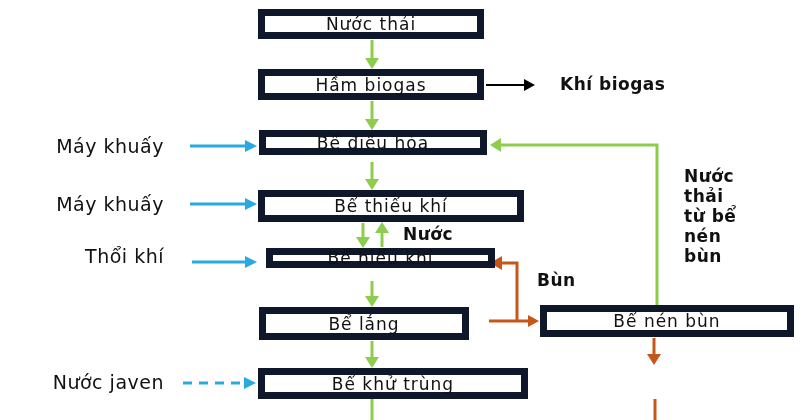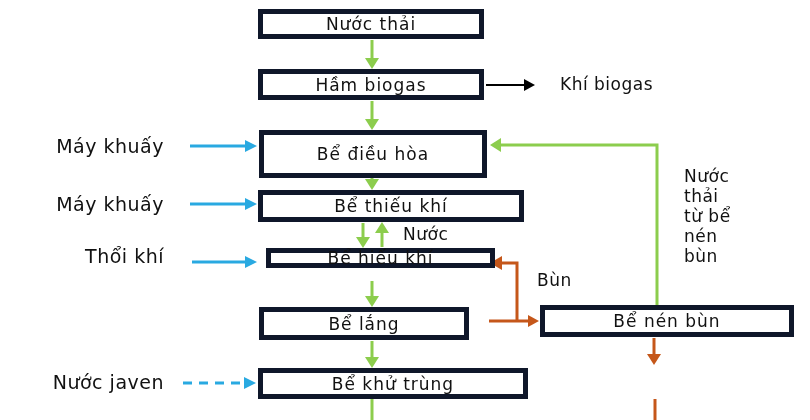--- a/index.html
+++ b/index.html
@@ -8,29 +8,30 @@
     width:810px;height:420px;
     background:#ffffff;
     font-family:"DejaVu Sans","Liberation Sans",sans-serif;
     color:#111;
     overflow:hidden;
   }
   #wires{position:absolute;left:0;top:0;width:810px;height:420px;}
   .node{
     position:absolute;
     background:#ffffff;
-    border:5px solid #0f172a;
+    border:7px solid #0f172a;
     box-sizing:border-box;
     display:flex;align-items:center;justify-content:center;
     font-size:17px;letter-spacing:1px;white-space:nowrap;
   }
   .lbl{
     position:absolute;
     font-size:17px;letter-spacing:0.5px;white-space:nowrap;
     line-height:20px;
+    font-weight:bold;
   }
   .lbl.right-col{white-space:pre-line;line-height:20px;}
   .left-lbl{
     position:absolute;left:18px;width:146px;text-align:right;
     font-size:19px;letter-spacing:0.5px;white-space:nowrap;line-height:18px;
   }
 </style>
 </head>
 <body>
 
@@ -108,21 +109,21 @@
       <line x1="654" y1="338" x2="654" y2="354"></line>
         <polygon points="647,354 661,354 654,365" stroke="none"></polygon>
     </g>
     <g stroke="#c5571a" stroke-width="3">
       <line x1="655" y1="399" x2="655" y2="420"></line>
     </g>
   </svg>
 
   <div class="node" style="left:258px;top:9px;width:226px;height:30px">Nước thải</div>
   <div class="node" style="left:258px;top:69px;width:226px;height:31px">Hầm biogas</div>
-  <div class="node" style="left:259px;top:130px;width:228px;height:48px">Bể điều hòa</div>
+  <div class="node" style="left:259px;top:130px;width:228px;height:25px">Bể điều hòa</div>
   <div class="node" style="left:258px;top:190px;width:266px;height:32px">Bể thiếu khí</div>
   <div class="node" style="left:266px;top:248px;width:229px;height:20px">Bể hiếu khí</div>
   <div class="node" style="left:259px;top:307px;width:210px;height:33px">Bể lắng</div>
   <div class="node" style="left:258px;top:368px;width:270px;height:31px">Bể khử trùng</div>
   <div class="node" style="left:540px;top:305px;width:254px;height:32px">Bể nén bùn</div>
 
   <div class="lbl" style="left:560px;top:74px">Khí biogas</div>
   <div class="left-lbl" style="top:137px">Máy khuấy</div>
   <div class="left-lbl" style="top:195px">Máy khuấy</div>
   <div class="left-lbl" style="top:247px">Thổi khí</div>

